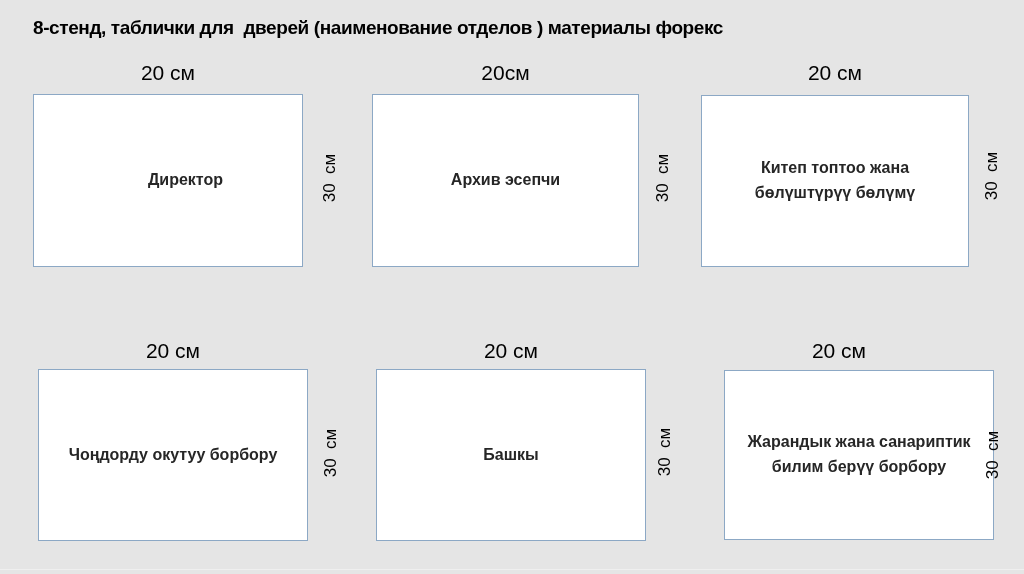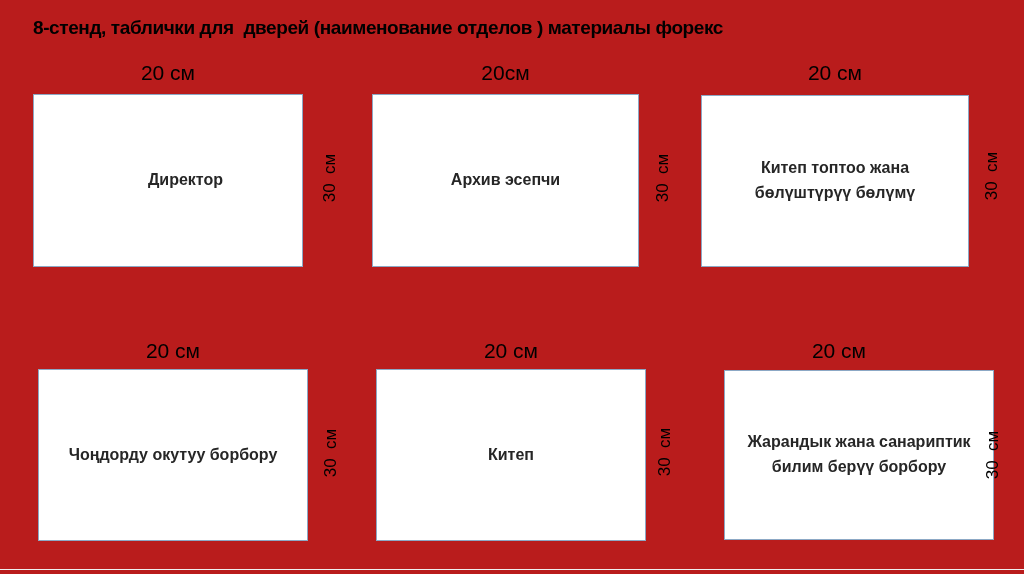--- a/index.html
+++ b/index.html
@@ -5,21 +5,21 @@
   html, body {
     margin: 0;
     padding: 0;
     background: #ffffff;
     font-family: "Liberation Sans", sans-serif;
   }
   .stage {
     position: relative;
     width: 1024px;
     height: 574px;
-    background: #b91c1c;
+    background: #e5e5e5;
     overflow: hidden;
   }
   .title {
     position: absolute;
     left: 33px;
     top: 17px;
     font-size: 19px;
     font-weight: bold;
     color: #000000;
     letter-spacing: -0.4px;
@@ -131,21 +131,21 @@
     <div class="wlabel g4-w">20 см</div>
     <div class="box g4-box">
       <div class="plaque-label">Чоңдорду окутуу борбору</div>
     </div>
     <div class="vlabel g4-v">30  см</div>
   </section>
 
   <section>
     <div class="wlabel g5-w">20 см</div>
     <div class="box g5-box">
-      <div class="plaque-label">Китеп</div>
+      <div class="plaque-label">Башкы</div>
     </div>
     <div class="vlabel g5-v">30  см</div>
   </section>
 
   <section>
     <div class="wlabel g6-w">20 см</div>
     <div class="box g6-box">
       <div class="plaque-label">Жарандык жана санариптик
 билим берүү борбору</div>
     </div>

